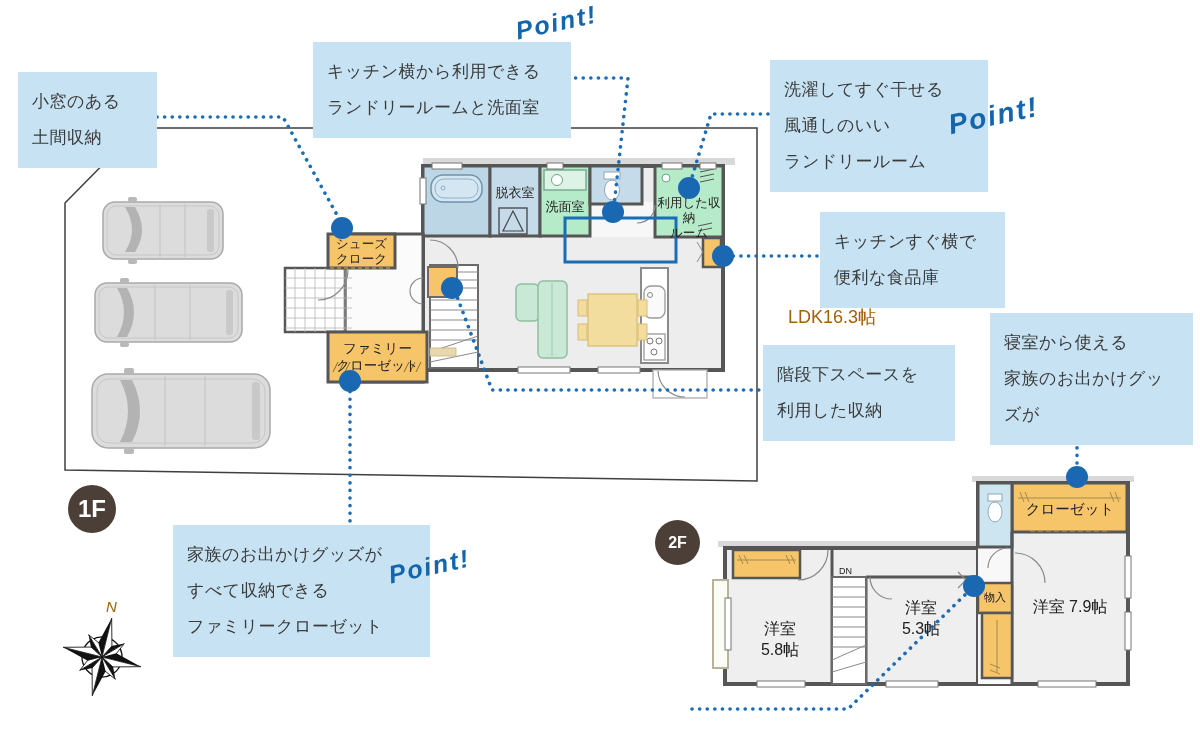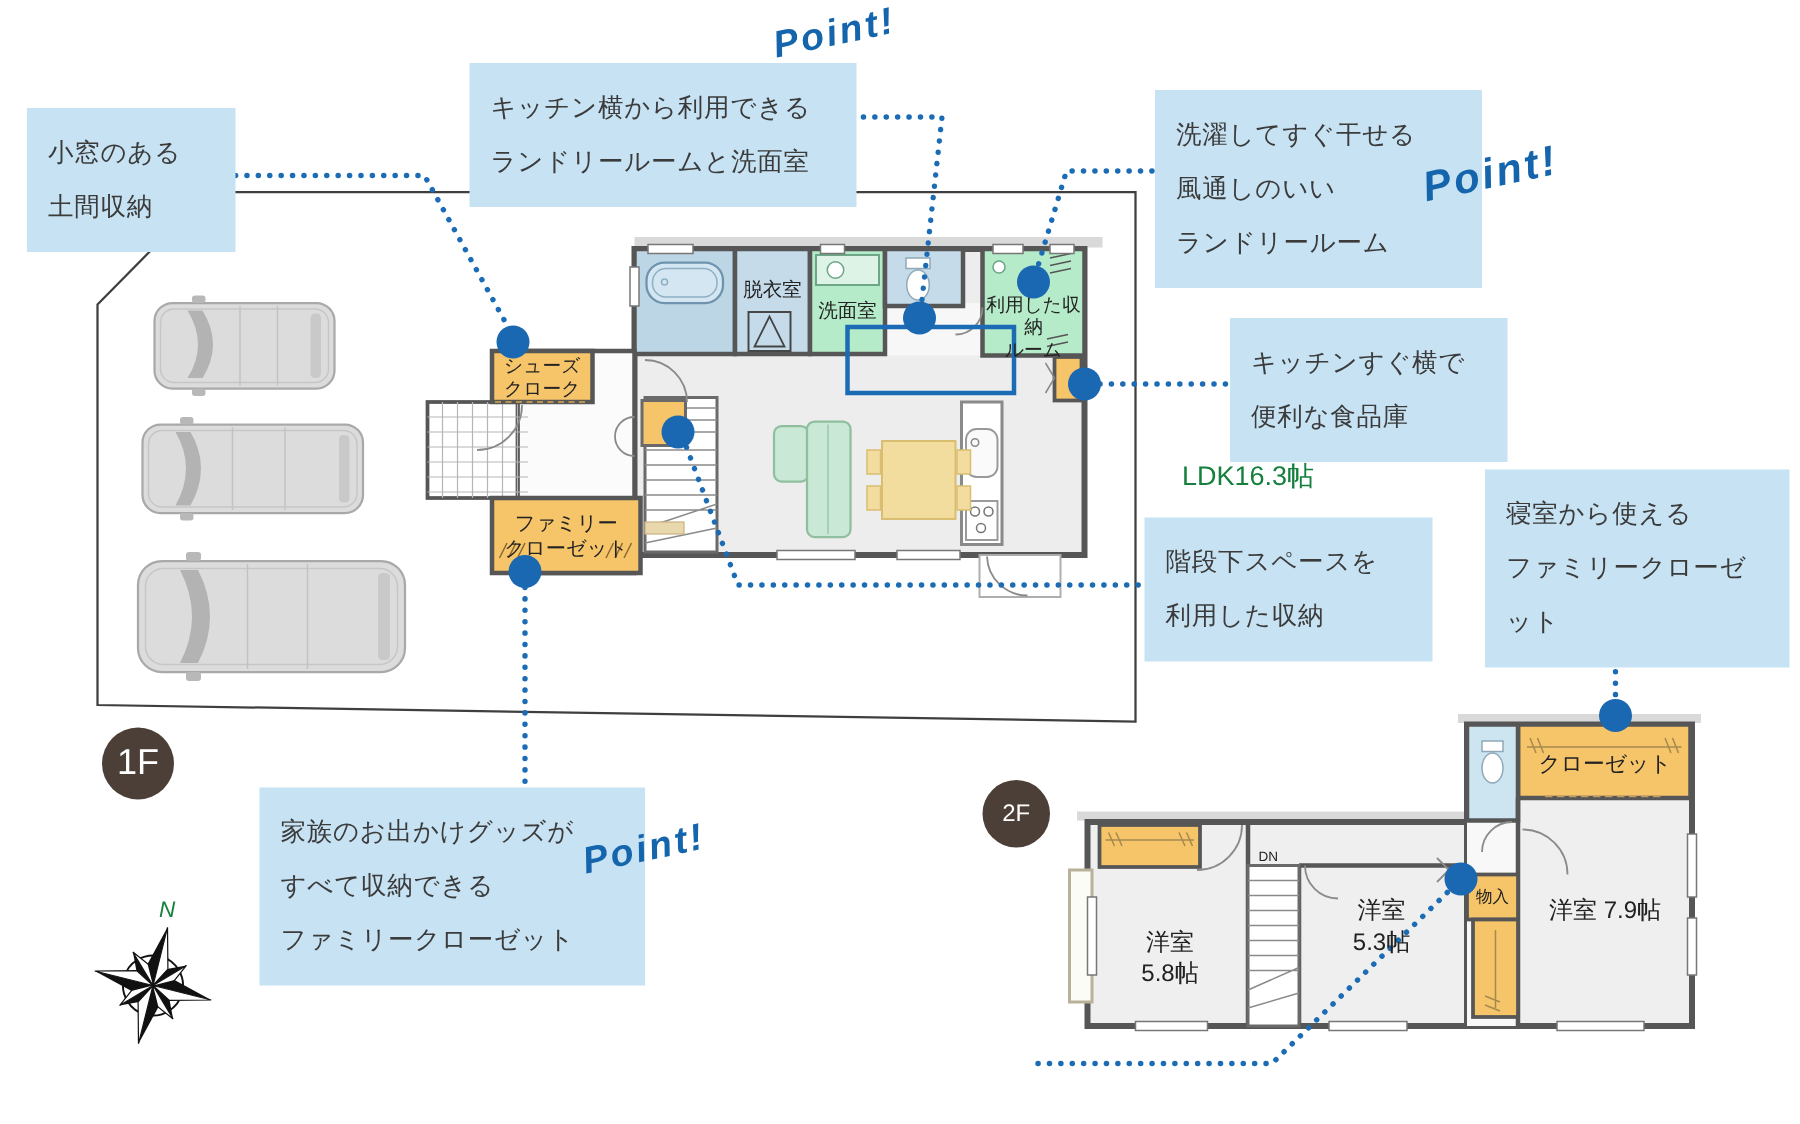--- a/index.html
+++ b/index.html
@@ -4,24 +4,24 @@
 <style>
   html,body{margin:0;padding:0;background:#fff;}
   #stage{position:relative;width:1200px;height:749px;background:#fff;overflow:hidden;
          font-family:"Liberation Sans","DejaVu Sans",sans-serif;}
   #stage svg{position:absolute;left:0;top:0;}
   .callout{position:absolute;background:#c6e2f3;color:#3b3b3b;font-size:17px;line-height:36px;
            padding:12px 14px;white-space:pre-line;letter-spacing:.5px;}
   .point{position:absolute;color:#1565ad;font-style:italic;font-weight:bold;font-size:25px;
          transform:rotate(-12deg);letter-spacing:2px;}
   .room-label{position:absolute;color:#222;white-space:pre-line;text-align:center;}
-  .badge{position:absolute;border-radius:50%;background:#4b3f37;color:#fff;font-weight:normal;
+  .badge{position:absolute;border-radius:50%;background:#4b3f37;color:#fff;font-weight:bold;
          display:flex;align-items:center;justify-content:center;}
   .dot{position:absolute;width:22px;height:22px;border-radius:50%;background:#1b68b2;}
-  .plain-label{position:absolute;color:#15803d;}
+  .plain-label{position:absolute;color:#a16207;}
 </style>
 </head>
 <body>
 
 <div id="stage">
 
 <svg width="1200" height="749" viewBox="0 0 1200 749">
 
   <polygon points="65,203 139,128 757,128 757,481 65,470" fill="none" stroke="#3f3f3f" stroke-width="1.5"></polygon>
 
@@ -238,21 +238,21 @@
 <div class="callout" style="left:18px;top:72px;width:111px;">小窓のある
 土間収納</div>
 <div class="callout" style="left:313px;top:42px;width:230px;">キッチン横から利用できる
 ランドリールームと洗面室</div>
 <div class="callout" style="left:770px;top:60px;width:190px;">洗濯してすぐ干せる
 風通しのいい
 ランドリールーム</div>
 <div class="callout" style="left:820px;top:212px;width:157px;">キッチンすぐ横で
 便利な食品庫</div>
 <div class="callout" style="left:990px;top:313px;width:175px;">寝室から使える
-ファミリークローゼット</div>
+家族のお出かけグッズが</div>
 <div class="callout" style="left:763px;top:345px;width:164px;">階段下スペースを
 利用した収納</div>
 <div class="callout" style="left:173px;top:525px;width:229px;">家族のお出かけグッズが
 すべて収納できる
 ファミリークローゼット</div>
 
 <div class="point" style="left:515px;top:8px">Point!</div>
 <div class="point" style="left:948px;top:100px;font-size:28px">Point!</div>
 <div class="point" style="left:388px;top:552px">Point!</div>
 

